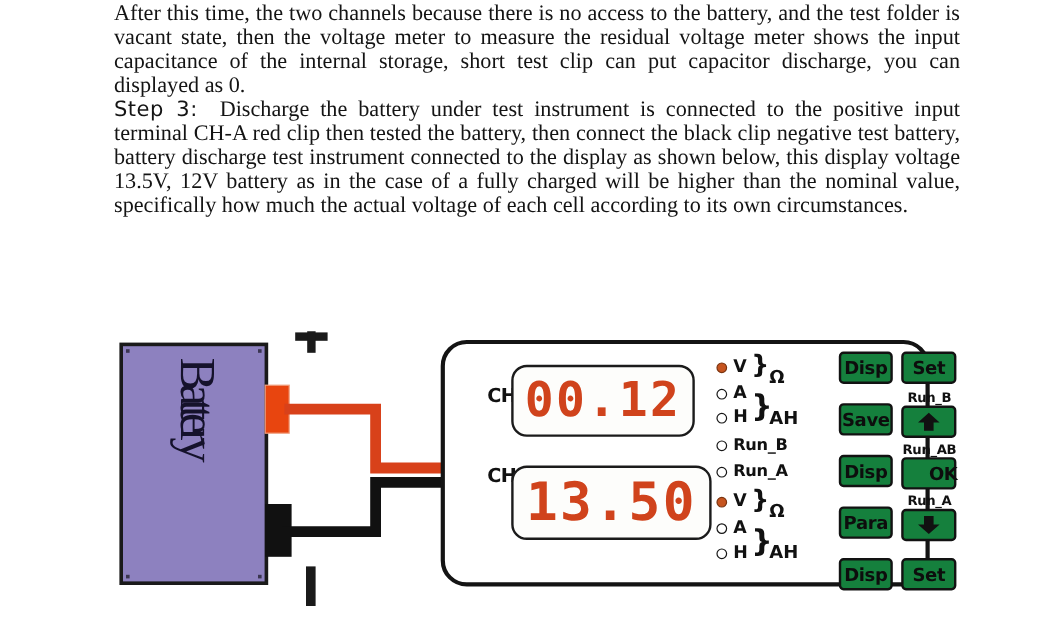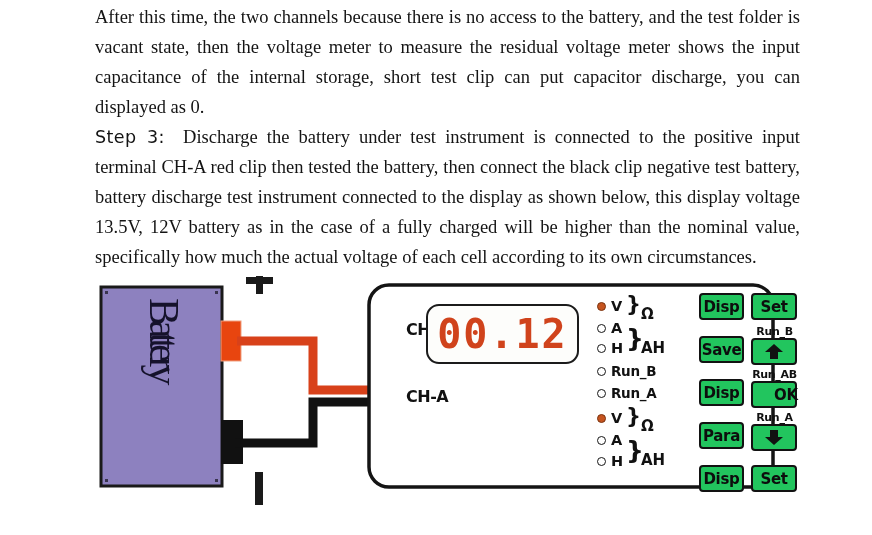--- a/index.html
+++ b/index.html
@@ -19,21 +19,21 @@
   
   #prose {
     position: absolute;
     left: 95px;
     top: 2px;
     width: 705px;
   }
   .para {
     font-family: "Liberation Serif", serif;
     font-size: 18.5px;
-    line-height: 30px;
+    line-height: 20px;
     text-align: justify;
     text-justify: inter-word;
     margin: 0;
     color: #141414;
   }
   .para.p2 { margin-top: 0px; }
   .step-label {
     font-family: "DejaVu Sans", sans-serif;
     font-size: 17.5px;
     letter-spacing: 0.4px;
@@ -162,21 +162,21 @@
   
   .btn-col { position: absolute; }
   #btn-col-left { left: 330px; top: 8px; }
   #btn-col-right { left: 382px; top: 8px; }
 
   .btn {
     position: absolute;
     box-sizing: border-box;
     border: 2px solid #121212;
     border-radius: 4px;
-    background: #22c55e;
+    background: #15803d;
     display: flex;
     align-items: center;
     justify-content: center;
     font-family: "DejaVu Sans", sans-serif;
     font-weight: bold;
     font-size: 15px;
     color: #0d0d0d;
     width: 45px;
     height: 27px;
     letter-spacing: -0.3px;
@@ -234,20 +234,25 @@
   <div class="panel-overlay">
 
     <div id="ch-b-label" class="ch-label">CH-B</div>
     <div id="lcd-b" class="lcd">
       <div class="seg-wrap">
           <span class="seg-text">00.12</span>
         </div>
     </div>
 
     <div id="ch-a-label" class="ch-label">CH-A</div>
+    <div id="lcd-a" class="lcd">
+      <div class="seg-wrap">
+          <span class="seg-text">13.50</span>
+        </div>
+    </div>
 
     <div class="led-col">
 
       <div class="led-row" style="top:0px;">
         <span class="led on"></span>
         <span class="led-lbl">V</span>
       </div>
       <div class="led-row" style="top:22px;">
         <span class="led"></span>
         <span class="led-lbl">A</span>

